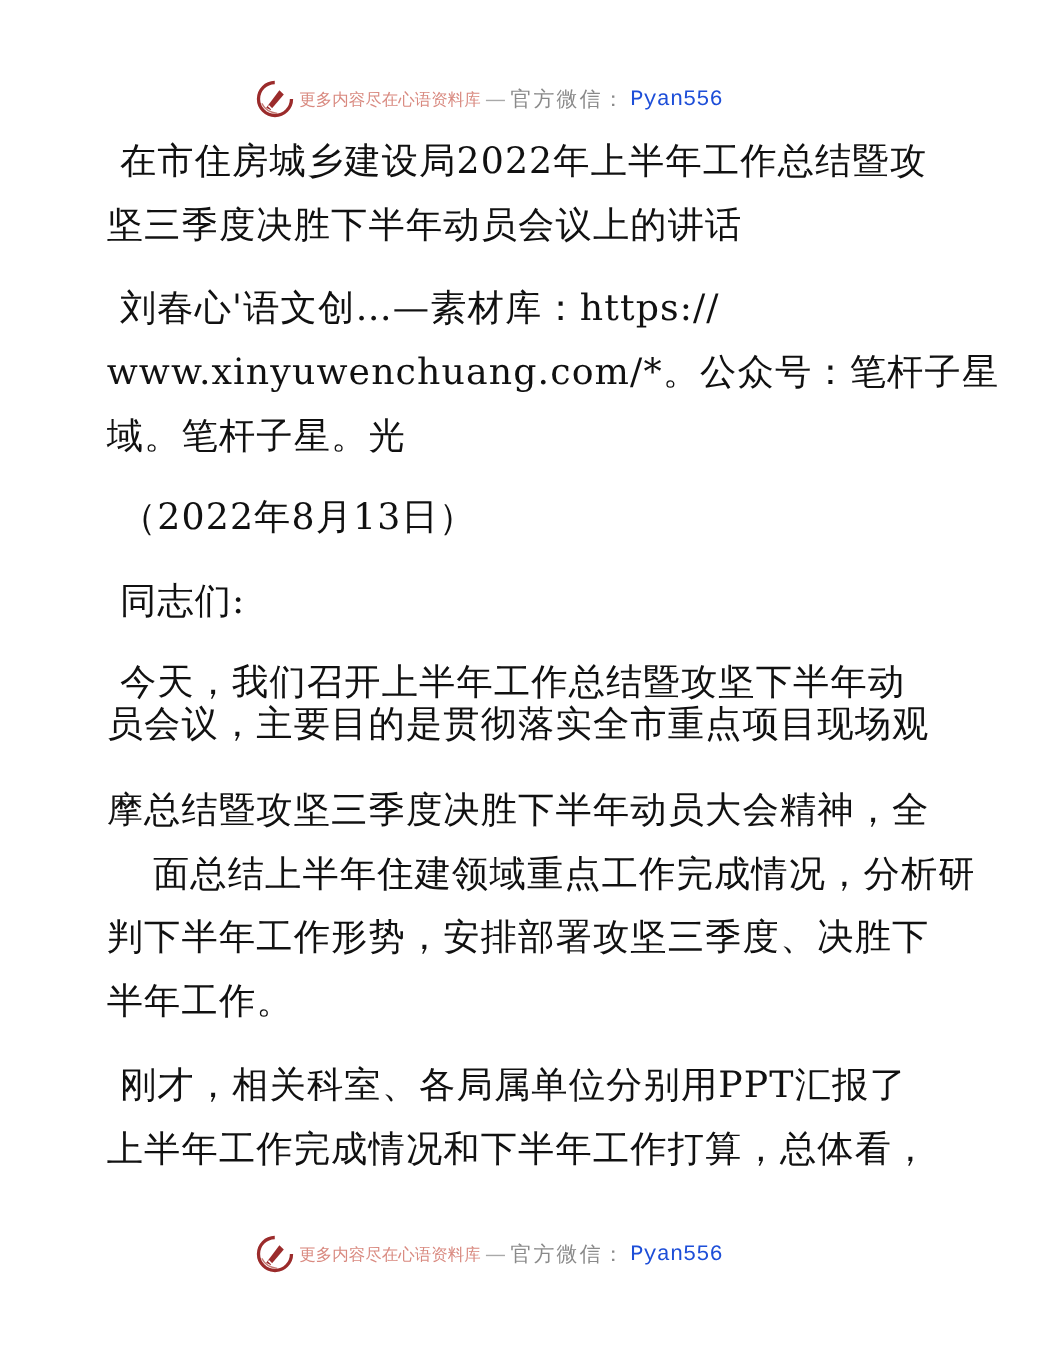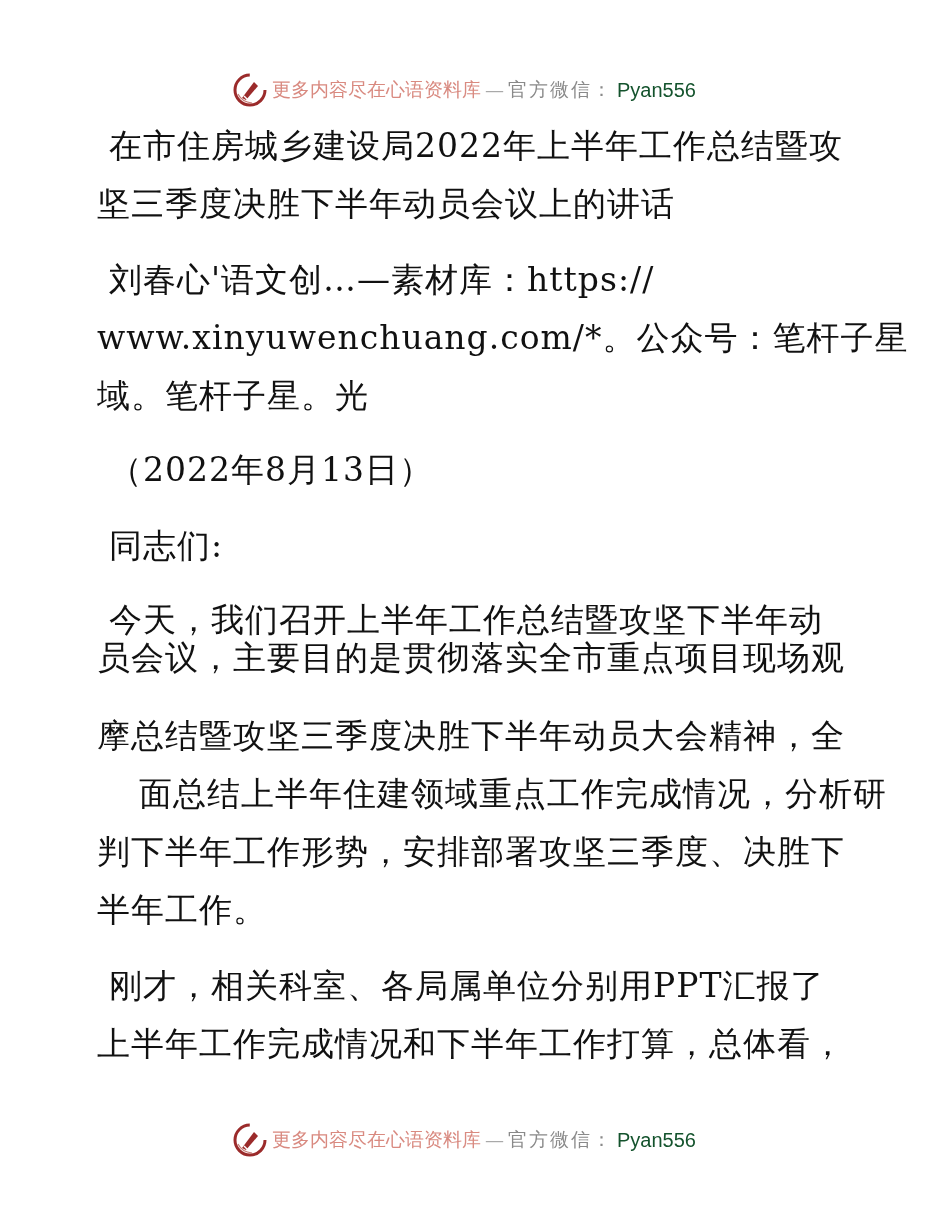--- a/index.html
+++ b/index.html
@@ -26,41 +26,41 @@
     }
     .watermark.top { top: 70px; }
     .watermark.bottom { top: 1120px; }
     .wm-logo {
       width: 36px;
       height: 36px;
       flex: 0 0 36px;
     }
     .wm-text {
       font-family: "DejaVu Serif", "Liberation Serif", serif;
-      font-size: 19px;
+      font-size: 15px;
       color: #d98a80;
       letter-spacing: 0px;
       white-space: nowrap;
     }
     .wm-dash {
       color: #a9a9a9;
       font-size: 19px;
       white-space: nowrap;
     }
     .wm-official {
       font-family: Liberation Sans, sans-serif;
       font-size: 19px;
       color: #8a8a8a;
       white-space: nowrap;
       letter-spacing: 2px;
     }
     .wm-id {
-      font-family: Liberation Sans, sans-serif;
+      font-family: Liberation Mono, monospace;
       font-size: 20px;
-      color: #14532d;
+      color: #1d4ed8;
       white-space: nowrap;
     }
     .page-body {
       position: absolute;
       left: 97px;
       top: 118px;
       width: 760px;
     }
     .line {
       position: absolute;

